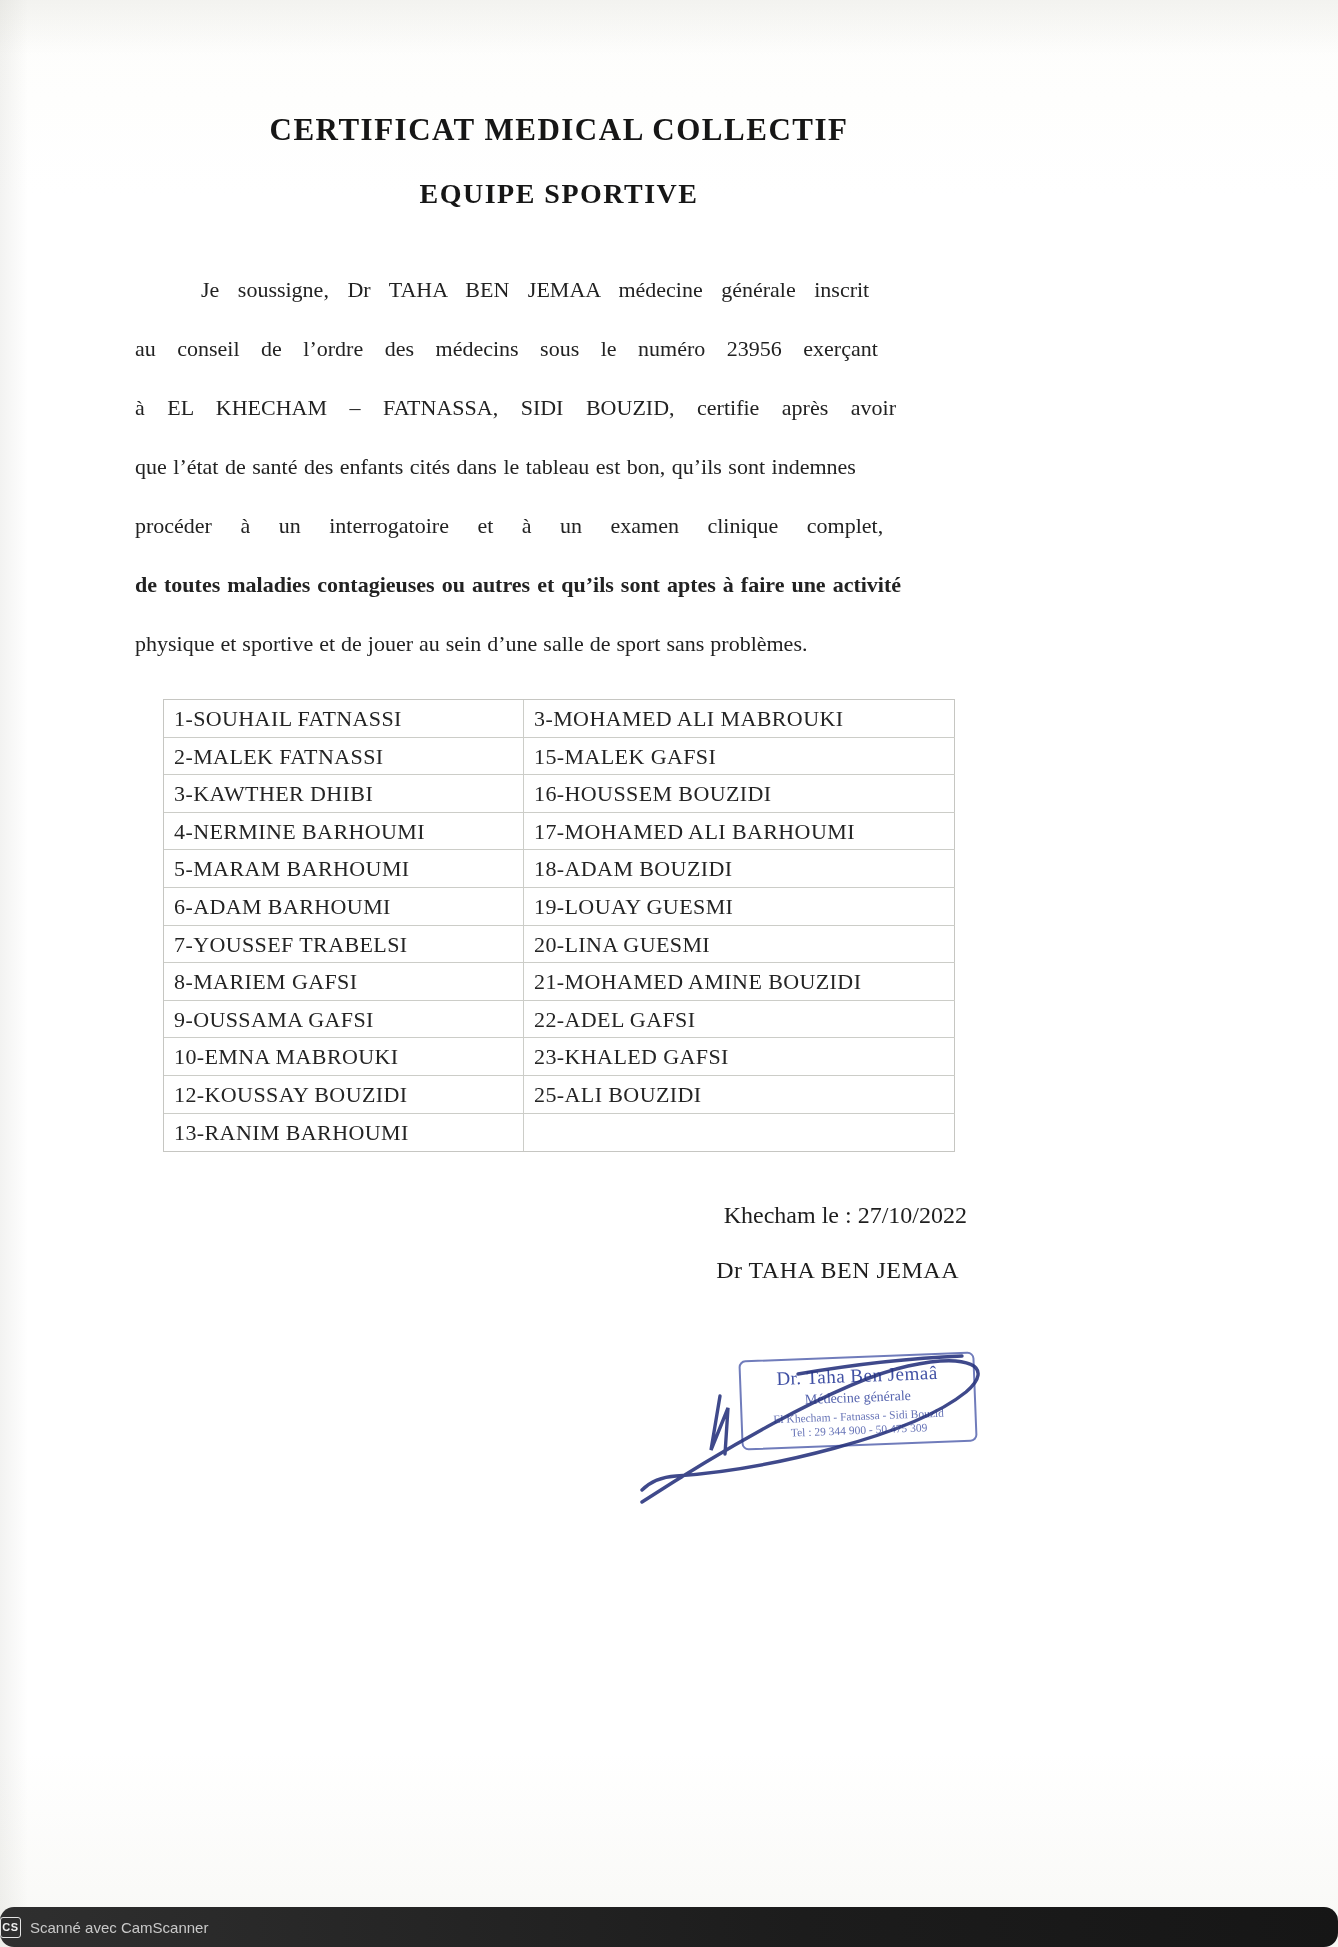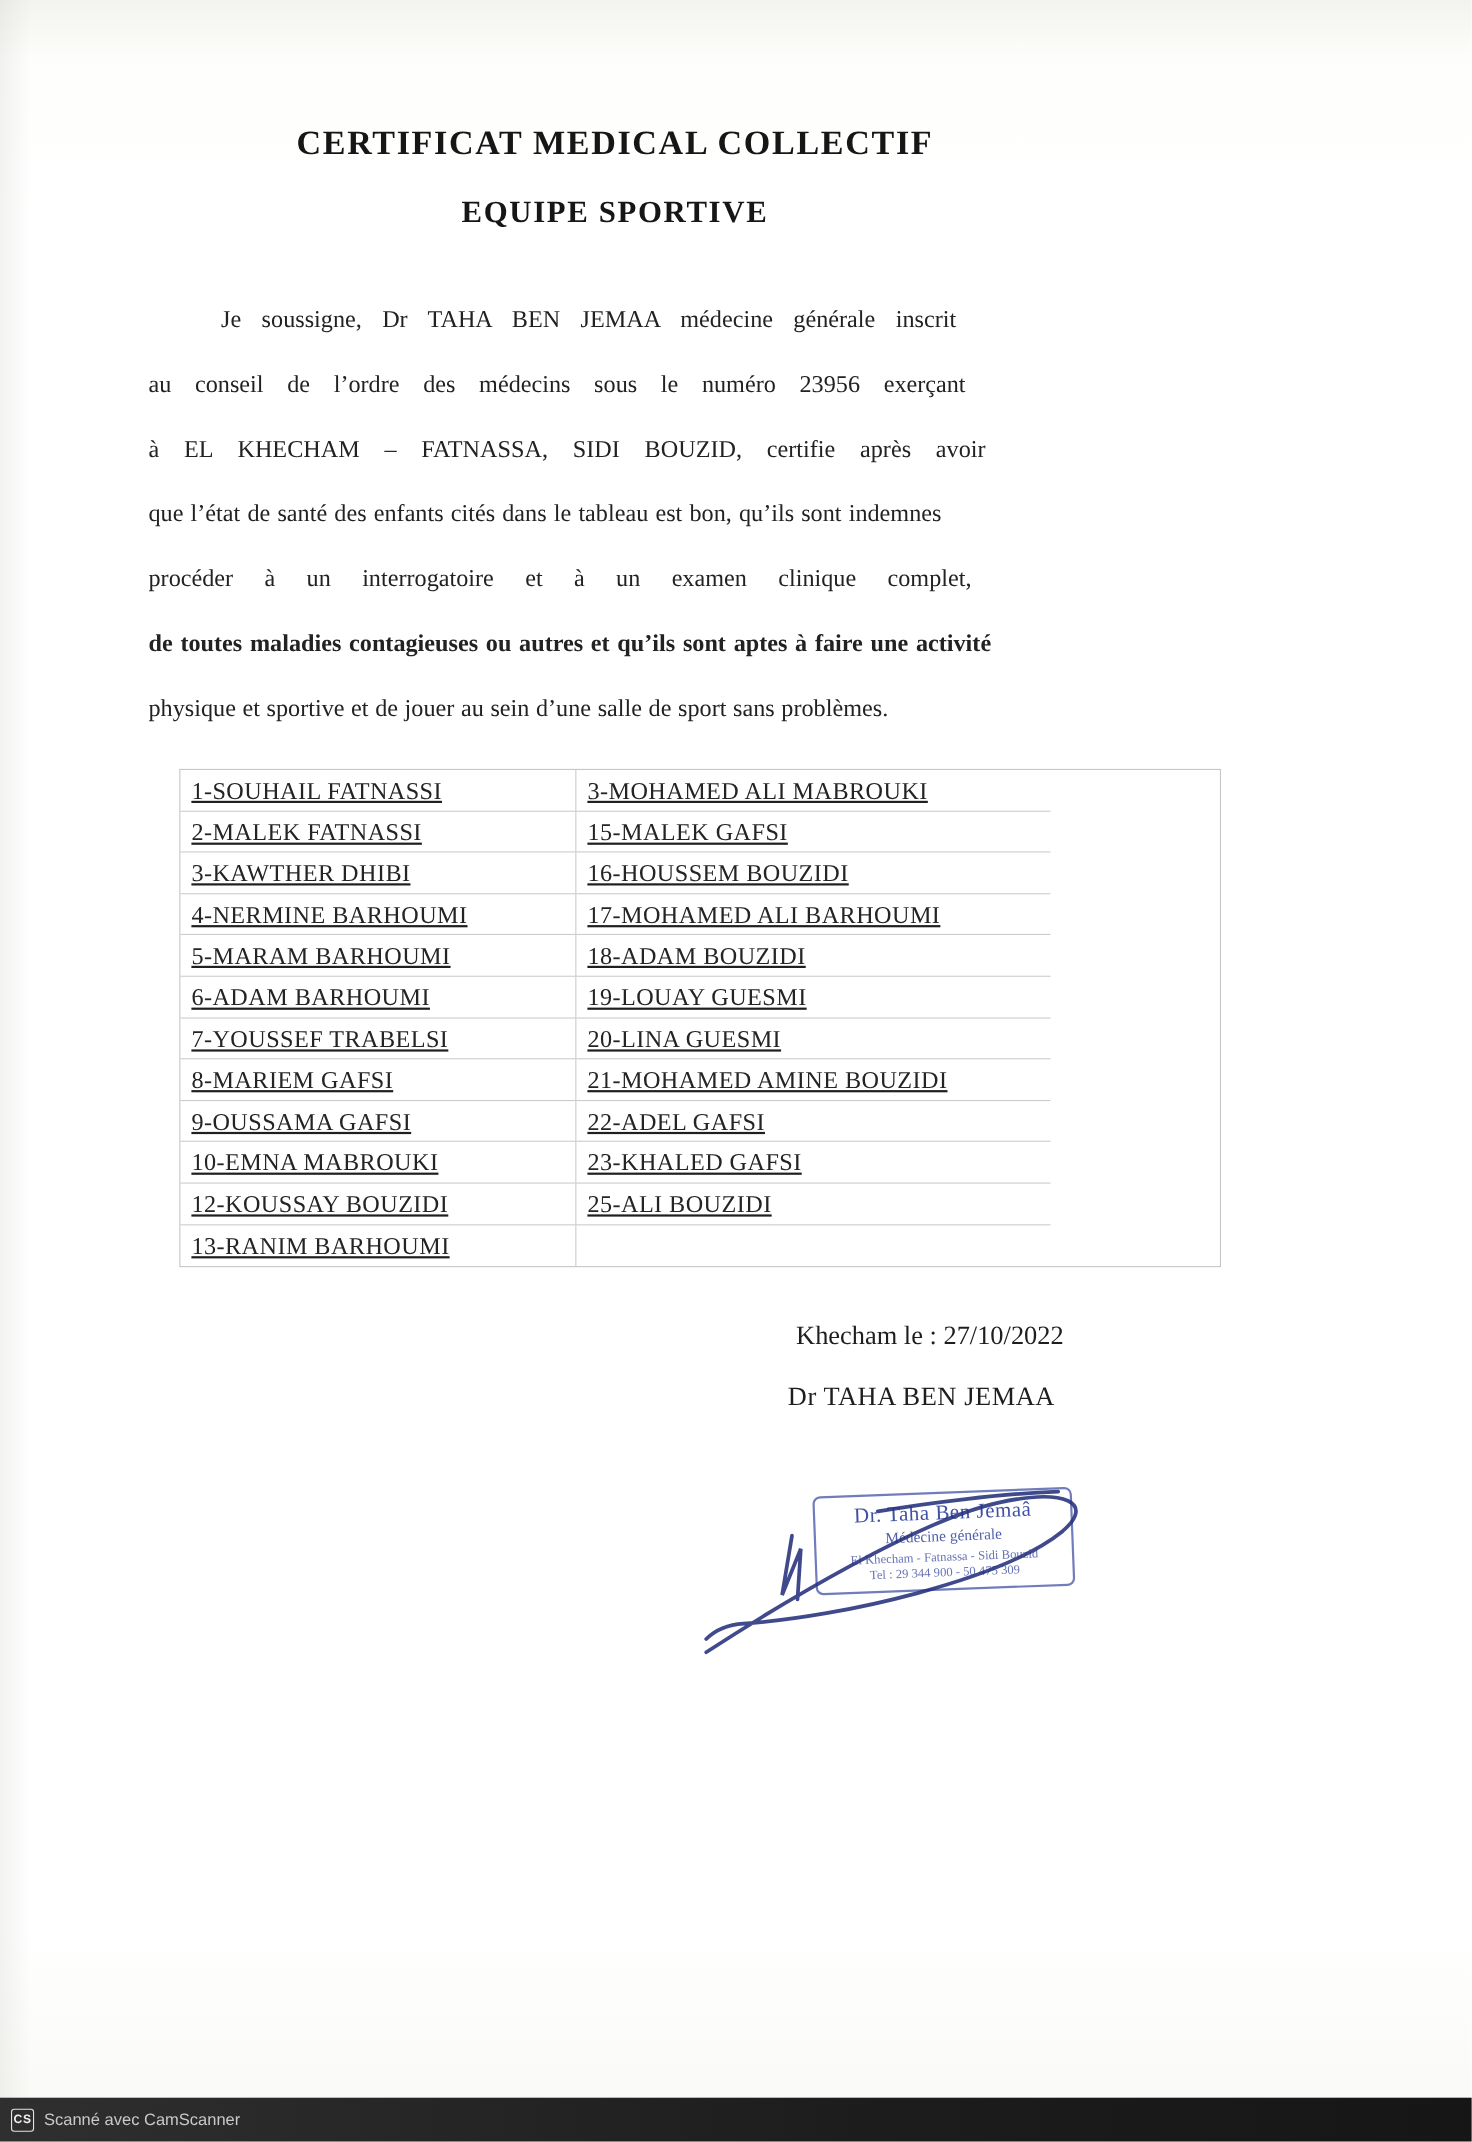--- a/index.html
+++ b/index.html
@@ -52,23 +52,22 @@
   .bl2 { word-spacing:16px; }
   .bl3 { word-spacing:17px; }
   .bl4 { word-spacing:23px; }
   .bl5 { word-spacing:1px; }
   .bl6 { word-spacing:1.5px;font-weight:bold; }
   .bl7 { word-spacing:0.5px; }
 
   .names-table {
     margin-top:26px;
     margin-left:28px;
-    width:947px;
+    width:792px;
     border:1px solid #c6c6c2;
-    text-decoration:underline;
   }
   .trow {
     display:grid;
     grid-template-columns:360px 431px;
   }
   .tcell {
     height:37.6px;
     line-height:37.6px;
     font-size:22px;
     letter-spacing:0.4px;
@@ -122,22 +121,22 @@
   }
 
   .camscanner-bar {
     position:absolute;
     left:0; bottom:0;
     width:1338px; height:40px;
     background:linear-gradient(90deg,#2f2f2f 0%, #1c1c1c 60%, #161616 100%);
     display:flex;
     align-items:center;
     gap:9px;
-    padding-left:10px;
     font-family:"Liberation Sans", sans-serif;
+    border-radius:14px;
   }
   .cs-icon {
     width:21px; height:21px;
     border:1.5px solid #e4e4e4;
     border-radius:3px;
     color:#efefef;
     font-size:11px;
     font-weight:bold;
     display:flex;
     align-items:center;

